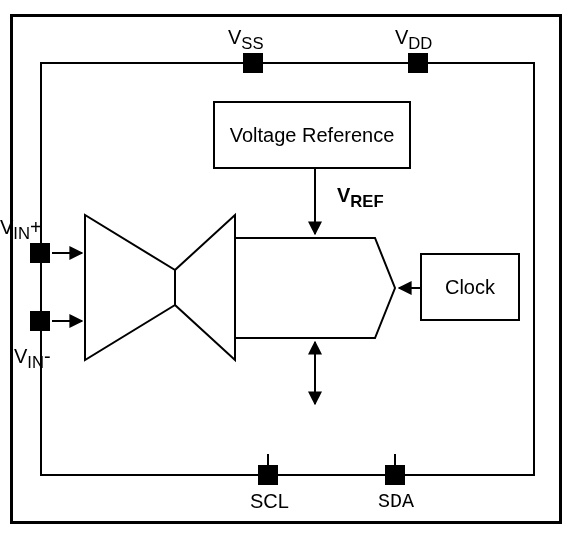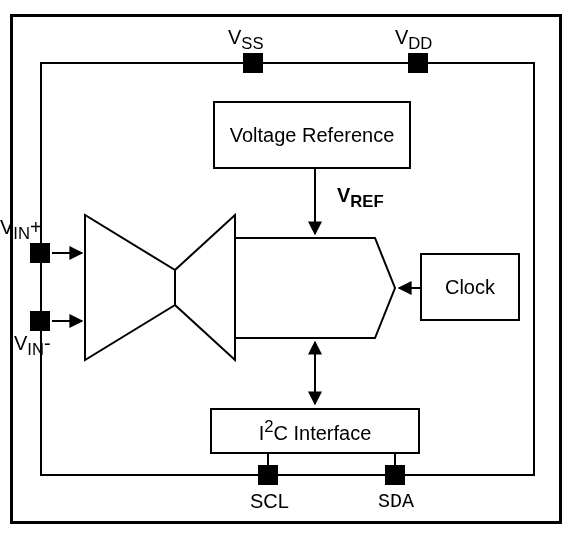--- a/index.html
+++ b/index.html
@@ -77,43 +77,40 @@
 
   <div class="pad" style="left:30px; top:243px;"></div>
   <div class="pad" style="left:30px; top:311px;"></div>
 
   <div class="pad" style="left:258px; top:465px;"></div>
   <div class="pad" style="left:385px; top:465px;"></div>
 
   <div class="label" style="left:228px; top:26px;">V<sub>SS</sub></div>
   <div class="label" style="left:395px; top:26px;">V<sub>DD</sub></div>
   <div class="label" style="left:0; top:216px;">V<sub>IN</sub>+</div>
-  <div class="label" style="left:14px; top:332px;">V<sub>IN</sub>-</div>
+  <div class="label" style="left:14px; top:345px;">V<sub>IN</sub>-</div>
   <div class="label" style="left:250px; top:490px;">SCL</div>
   <div class="label" style="left:378px; top:490px;font-family:Liberation Mono, monospace;">SDA</div>
 
 
   <div class="label" style="left:337px; top:184px;font-weight:bold;">V<sub>REF</sub></div>
 
   <div class="block" style="left:213px; top:101px; width:198px; height:68px;">
     <span>Voltage Reference</span>
   </div>
 
   <div class="label" style="left:258px; top:268px; width:120px; text-align:center; line-height:1.25;">
     <span>ΔΣ ADC</span><br>
     <span>Converter</span>
   </div>
 
   <div class="block" style="left:420px; top:253px; width:100px; height:68px;">
     <span>Clock</span>
   </div>
 
-  <div class="block" style="left:210px; top:408px; width:210px; height:46px;">
-    <span>I<sup>2</sup>C Interface</span>
-  </div>
 
   <div class="label" style="left:100px; top:280px;">PGA</div>
   <div class="label" style="left:96px; top:245px; font-size:22px;">+</div>
   <div class="label" style="left:96px; top:308px; font-size:22px;">−</div>
 
   <svg class="overlay" viewBox="0 0 573 546">
     <defs>
       <marker id="arrow" viewBox="0 0 10 10" refX="9" refY="5" markerWidth="7" markerHeight="7" orient="auto-start-reverse">
         <path d="M 0 0 L 10 5 L 0 10 z" fill="#000"></path>
       </marker>

